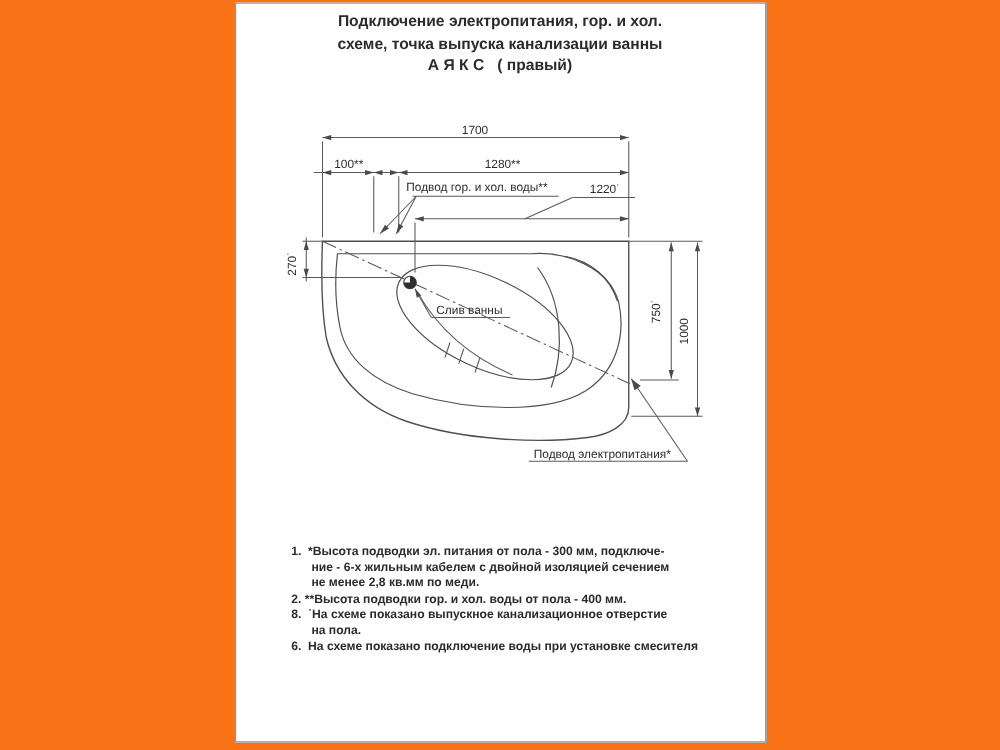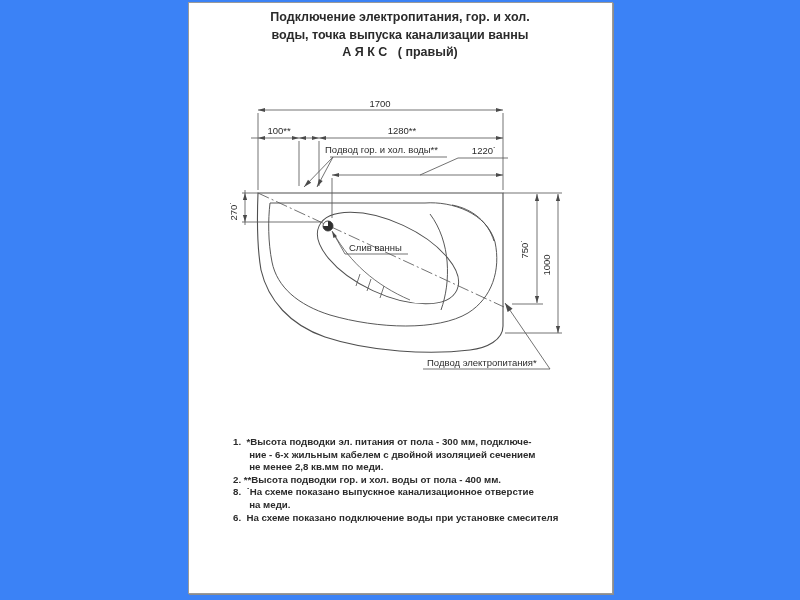--- a/index.html
+++ b/index.html
@@ -1,16 +1,16 @@
 <!DOCTYPE html>
 <html><head>
 <meta charset="utf-8">
 <style>
   html,body{margin:0;padding:0;background:#ffffff;}
-  .stage{position:relative;width:800px;height:600px;background:#3b82f6;overflow:hidden;
+  .stage{position:relative;width:800px;height:600px;background:#f97316;overflow:hidden;
          font-family:"Liberation Sans", sans-serif;}
   .page{position:absolute;left:188px;top:2px;width:423px;height:590px;background:#ffffff;
         border:1px solid #9a9a9a;box-shadow:1px 1px 0 #8c8c8c;}
   .title{position:absolute;left:188px;top:9px;width:424px;text-align:center;color:#2b2b2b;}
   .title-line{font-size:12.5px;font-weight:bold;line-height:17.5px;white-space:pre;}
   .notes{position:absolute;left:233px;top:436px;color:#2b2b2b;}
   .note-line{font-size:9.7px;line-height:12.6px;white-space:pre;font-weight:bold;}
   svg.drawing{position:absolute;left:0;top:0;}
   svg .thin{stroke:#5a5a5a;stroke-width:0.85;fill:none;}
   svg .outline{stroke:#4f4f4f;stroke-width:1.1;fill:none;}
@@ -20,21 +20,21 @@
   svg text{font-family:"Liberation Sans", sans-serif;font-size:9.5px;fill:#2b2b2b;}
 </style>
 </head>
 <body>
 
 <div class="stage">
   <div class="page"></div>
 
   <div class="title">
     <div class="title-line">Подключение электропитания, гор. и хол.</div>
-    <div class="title-line">воды, точка выпуска канализации ванны</div>
+    <div class="title-line">схеме, точка выпуска канализации ванны</div>
     <div class="title-line">А Я К С   ( правый)</div>
   </div>
 
   <svg class="drawing" width="800" height="600" viewBox="0 0 800 600">
 
     <g>
       <path class="outline" d="M 258,193 H 503 V 326 C 503,340 487,348 470,350 C 430,355 370,352 325,337 C 290,325 268,300 261,270 C 257,247 257,218 258,193 Z"></path>
       <path class="inner" d="M 270,203 L 425,203 C 452,201 487,213 495,242 C 501,270 492,298 468,313 C 438,331 378,329 330,315 C 298,305 277,287 272,262 C 268,242 268,220 270,203 Z"></path>
       <ellipse class="inner" cx="388" cy="258" rx="76" ry="36" transform="rotate(25 388 258)"></ellipse>
       <path class="inner" d="M 430,214 C 451,242 451,282 441,310"></path>
@@ -114,16 +114,16 @@
     <text x="349" y="251">Слив ванны</text>
     <text x="427" y="366">Подвод электропитания*</text>
   </svg>
 
   <div class="notes">
     <div class="note-line">1.  *Высота подводки эл. питания от пола - 300 мм, подключе-</div>
     <div class="note-line">      ние - 6-х жильным кабелем с двойной изоляцией сечением</div>
     <div class="note-line">      не менее 2,8 кв.мм по меди.</div>
     <div class="note-line">2. **Высота подводки гор. и хол. воды от пола - 400 мм.</div>
     <div class="note-line">8.  ˙На схеме показано выпускное канализационное отверстие</div>
-    <div class="note-line">      на меди.</div>
+    <div class="note-line">      на пола.</div>
     <div class="note-line">6.  На схеме показано подключение воды при установке смесителя</div>
   </div>
 </div>
 
 </body></html>

